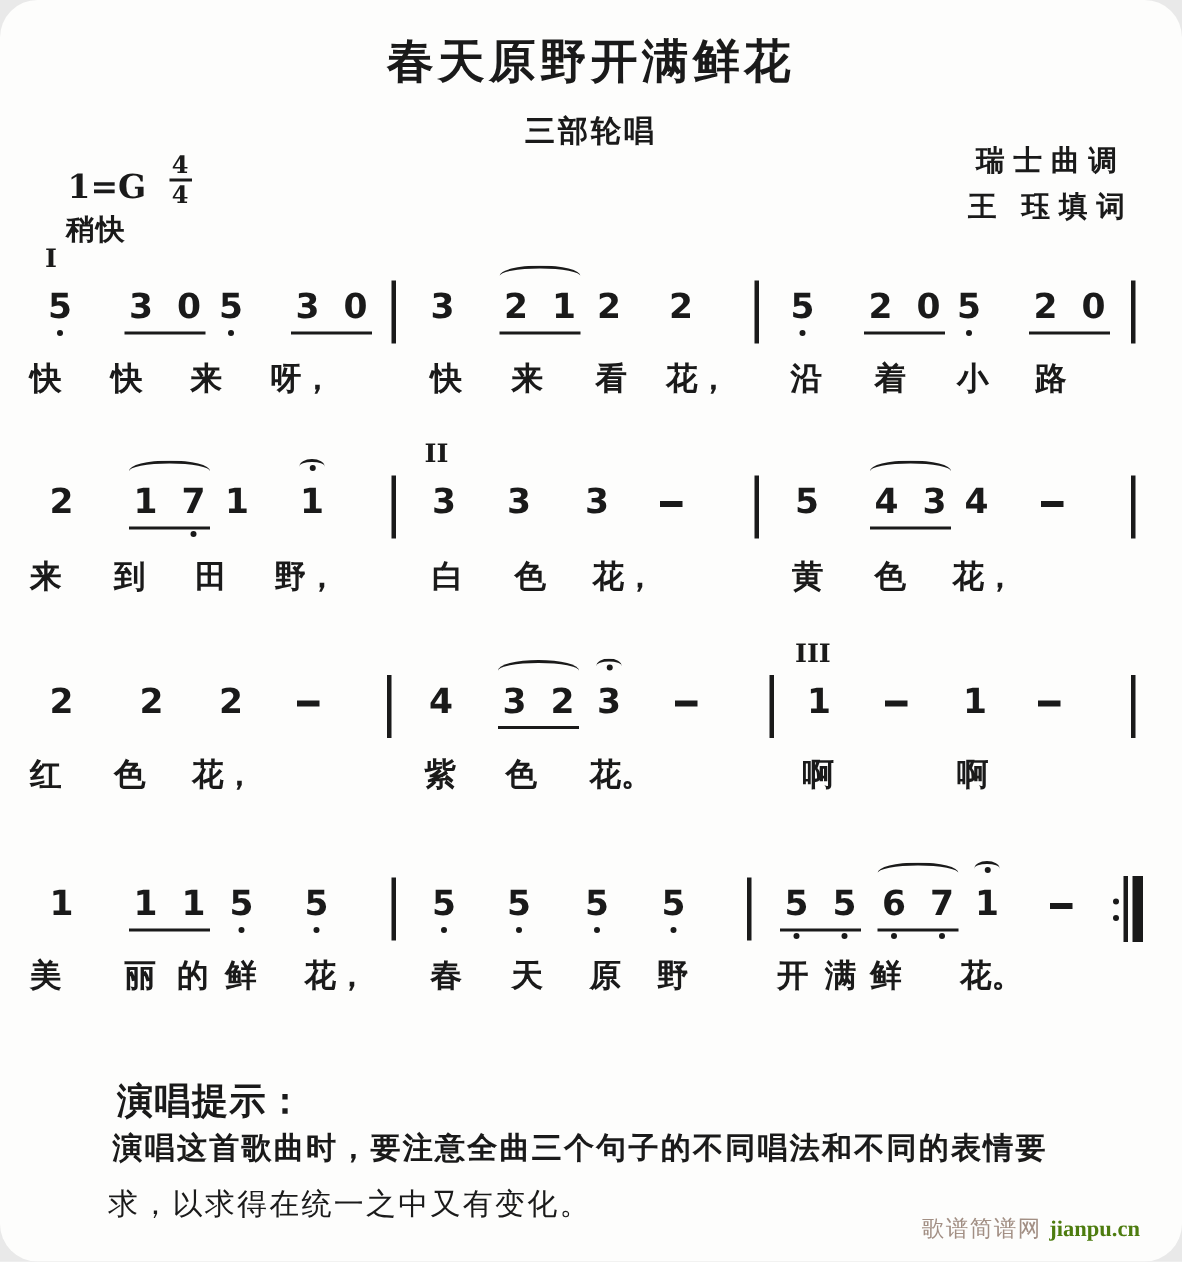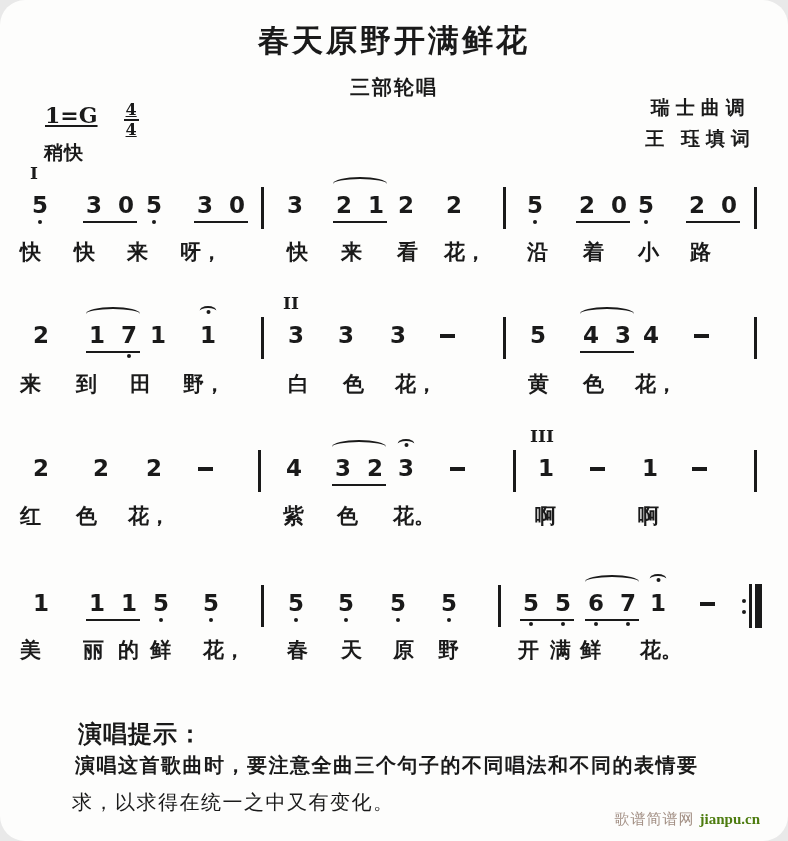--- a/index.html
+++ b/index.html
@@ -6,21 +6,21 @@
   .page{position:relative;width:788px;height:841px;background:#fdfdfc;overflow:hidden;
         font-family:"Liberation Serif",serif;color:#1a1a1a;border-radius:25px;}
   
   .title{position:absolute;top:20px;left:0;width:100%;text-align:center;
          font-size:31px;font-weight:bold;letter-spacing:3px;}
   .subtitle{position:absolute;top:74px;left:0;width:100%;text-align:center;
             font-size:20px;font-weight:bold;letter-spacing:2px;}
   .credits{position:absolute;top:92px;right:32px;text-align:center;font-size:19px;font-weight:bold;}
   .credits .cr{letter-spacing:6px;line-height:31px;white-space:pre;}
   .keysig{position:absolute;left:45px;top:102px;font-size:22px;font-weight:bold;
-          font-family:"DejaVu Serif",serif;display:flex;align-items:flex-start;gap:26px;text-decoration:underline;}
+          font-family:"DejaVu Serif",serif;display:flex;align-items:flex-end;gap:15px;}
   .frac{display:inline-flex;flex-direction:column;align-items:center;line-height:1;
         font-size:16px;font-weight:bold;}
   .frac .num{border-bottom:2px solid #1a1a1a;padding:0 2px 1px;}
   .frac .den{padding-top:1px;}
   .tempo{position:absolute;left:44px;top:140px;font-size:19px;font-weight:bold;letter-spacing:1px;}
   
   #score{position:absolute;left:0;top:0;width:100%;height:100%;}
   .system{position:absolute;left:0;width:100%;height:42px;}
   .lyricrow{position:absolute;left:0;width:100%;height:30px;}
   .note{position:absolute;top:0;font-family:"DejaVu Sans",sans-serif;font-weight:bold;

